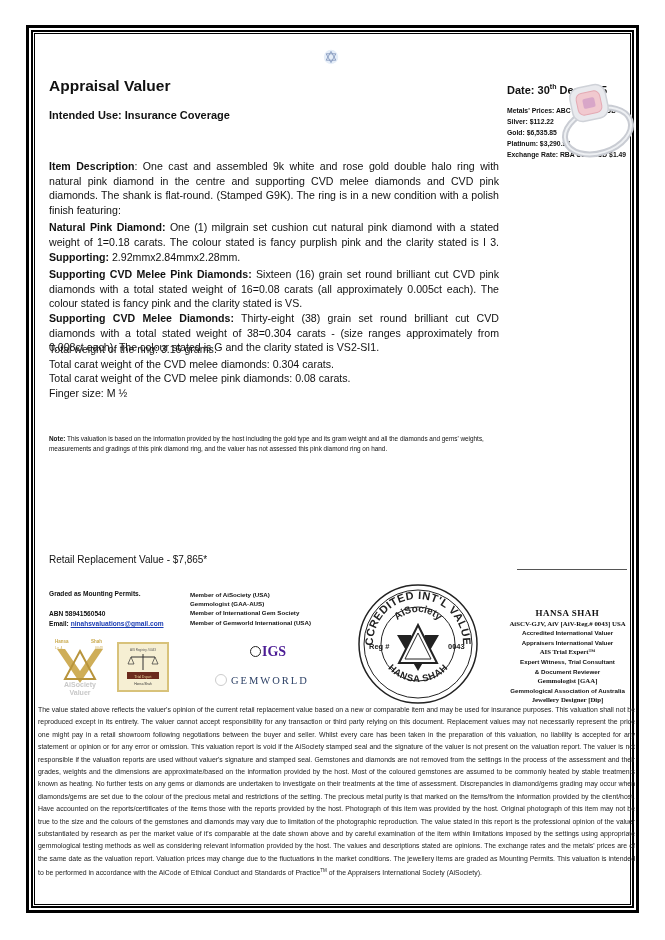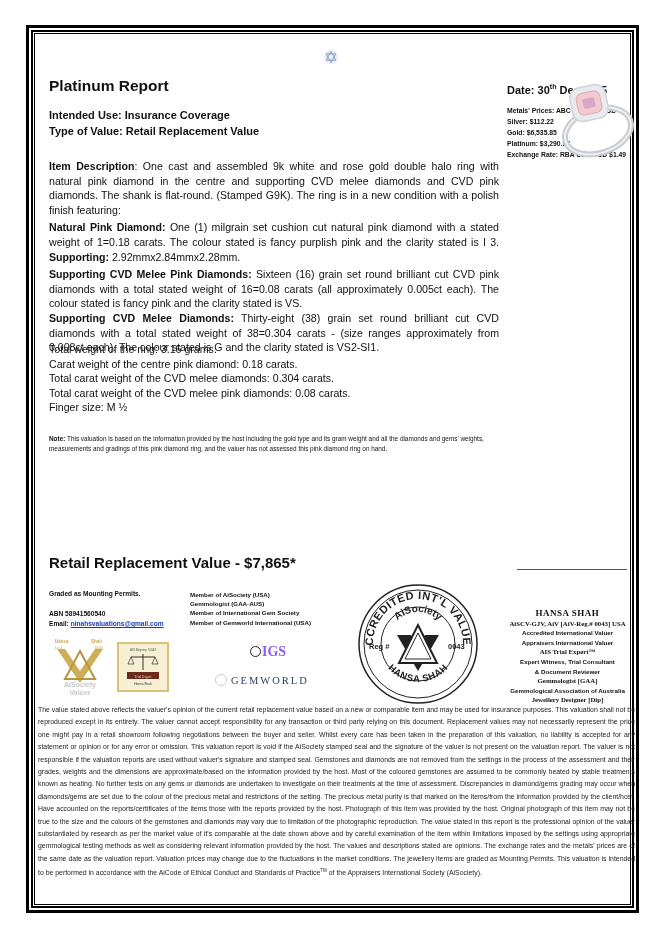--- a/index.html
+++ b/index.html
@@ -68,21 +68,21 @@
     position: absolute; left: 14px; top: 400px; width: 450px;
     font-size: 6.4px; line-height: 9.6px;
   }
 
   .ring-photo {
     position: absolute; left: 508px; top: 19px; width: 100px; height: 115px;
   }
 
   .retail-value {
     position: absolute; left: 14px; top: 520px;
-    font-size: 15px; font-weight: bold;
+    font-size: 10px; font-weight: normal;
   }
   .sig-line {
     position: absolute; left: 482px; top: 535px; width: 110px; height: 1px; background: #555;
   }
 
   .left-info {
     position: absolute; left: 14px; top: 555px;
     font-size: 6.6px; font-weight: bold; line-height: 10px;
   }
   .left-info a { color: #1a3cb3; text-decoration: underline; }
@@ -94,21 +94,21 @@
 
   .badge-ais {
     position: absolute; left: 16px; top: 603px; width: 58px; height: 60px;
   }
   .badge-scale {
     position: absolute; left: 82px; top: 608px; width: 52px; height: 50px;
     border: 2px solid #d8c27a; background: #f6efd3;
   }
   .igs-logo {
     position: absolute; left: 215px; top: 610px;
-    font-family: "Liberation Serif", serif; font-weight: bold; font-size: 14px; color: #8b5cf6;
+    font-family: "Liberation Serif", serif; font-weight: bold; font-size: 14px; color: #4c1d95;
   }
   .gemworld-logo {
     position: absolute; left: 180px; top: 640px;
     font-family: Liberation Serif, serif; font-size: 10.5px; letter-spacing: 2px; color: #2d4166;
   }
 
   .seal {
     position: absolute; left: 320px; top: 547px; width: 126px; height: 126px;
   }
 
@@ -133,21 +133,21 @@
   <div class="frame-inner">
 
     <div class="header-title">
       <svg class="logo-icon" viewBox="0 0 20 20">
         <circle cx="10" cy="10" r="9" fill="#e6eef8"></circle>
         <polygon points="10,3 16,14 4,14" fill="none" stroke="#7a8fb8" stroke-width="1"></polygon>
         <polygon points="10,17 16,6 4,6" fill="none" stroke="#7a8fb8" stroke-width="1"></polygon>
       </svg>
     </div>
 
-    <div class="report-title">Platinum Report</div>
+    <div class="report-title">Appraisal Valuer</div>
 
     <div class="date">
       <span>Date: 30</span><sup>th</sup><span> Dec 2025</span>
     </div>
 
     <div class="metals">
       <div>Metals' Prices: ABC Bullion - AUD</div>
       <div>Silver: $112.22</div>
       <div>Gold: $6,535.85</div>
       <div>Platinum: $3,290.97</div>
@@ -157,33 +157,31 @@
     <svg class="ring-photo" viewBox="0 0 100 115">
       <ellipse cx="55" cy="78" rx="34" ry="22" fill="none" stroke="#c9ccd3" stroke-width="6" transform="rotate(-18 55 78)"></ellipse>
       <ellipse cx="55" cy="78" rx="34" ry="22" fill="none" stroke="#eef0f3" stroke-width="2" transform="rotate(-18 55 78)"></ellipse>
       <rect x="28" y="33" width="36" height="34" rx="10" fill="#e9eaee" stroke="#cfd2d8" stroke-width="1.5" transform="rotate(-12 46 50)"></rect>
       <rect x="34" y="39" width="24" height="22" rx="6" fill="#f1c9cf" stroke="#e4a9b3" stroke-width="1" transform="rotate(-12 46 50)"></rect>
       <rect x="40" y="45" width="12" height="10" rx="2" fill="#d8a6c8" transform="rotate(-12 46 50)"></rect>
     </svg>
 
     <div class="meta-lines">
       <div>Intended Use: Insurance Coverage</div>
-      <div>Type of Value: Retail Replacement Value</div>
     </div>
 
     <div class="body-text">
       <p><b>Item Description</b><span>: One cast and assembled 9k white and rose gold double halo ring with natural pink diamond in the centre and supporting CVD melee diamonds and CVD pink diamonds. The shank is flat-round. (Stamped G9K). The ring is in a new condition with a polish finish featuring:</span></p>
       <p><b>Natural Pink Diamond:</b><span> One (1) milgrain set cushion cut natural pink diamond with a stated weight of 1=0.18 carats. The colour stated is fancy purplish pink and the clarity stated is I 3. </span><b>Supporting:</b><span> 2.92mmx2.84mmx2.28mm.</span></p>
       <p style="margin-bottom:0"><b>Supporting CVD Melee Pink Diamonds:</b><span> Sixteen (16) grain set round brilliant cut CVD pink diamonds with a total stated weight of 16=0.08 carats (all approximately 0.005ct each). The colour stated is fancy pink and the clarity stated is VS.</span></p>
       <p><b>Supporting CVD Melee Diamonds:</b><span> Thirty-eight (38) grain set round brilliant cut CVD diamonds with a total stated weight of 38=0.304 carats - (size ranges approximately from 0.008ct each). The colour stated is G and the clarity stated is VS2-SI1.</span></p>
     </div>
 
     <div class="weights">
       <div>Total weight of the ring: 3.16 grams.</div>
-      <div>Carat weight of the centre pink diamond: 0.18 carats.</div>
       <div>Total carat weight of the CVD melee diamonds: 0.304 carats.</div>
       <div>Total carat weight of the CVD melee pink diamonds: 0.08 carats.</div>
       <div>Finger size: M ½</div>
     </div>
 
     <div class="note">
       <b>Note:</b><span> This valuation is based on the information provided by the host including the gold type and its gram weight and all the diamonds and gems' weights, measurements and gradings of this pink diamond ring, and the valuer has not assessed this pink diamond ring on hand.</span>
     </div>
 
     <div class="retail-value">Retail Replacement Value - $7,865*</div>

